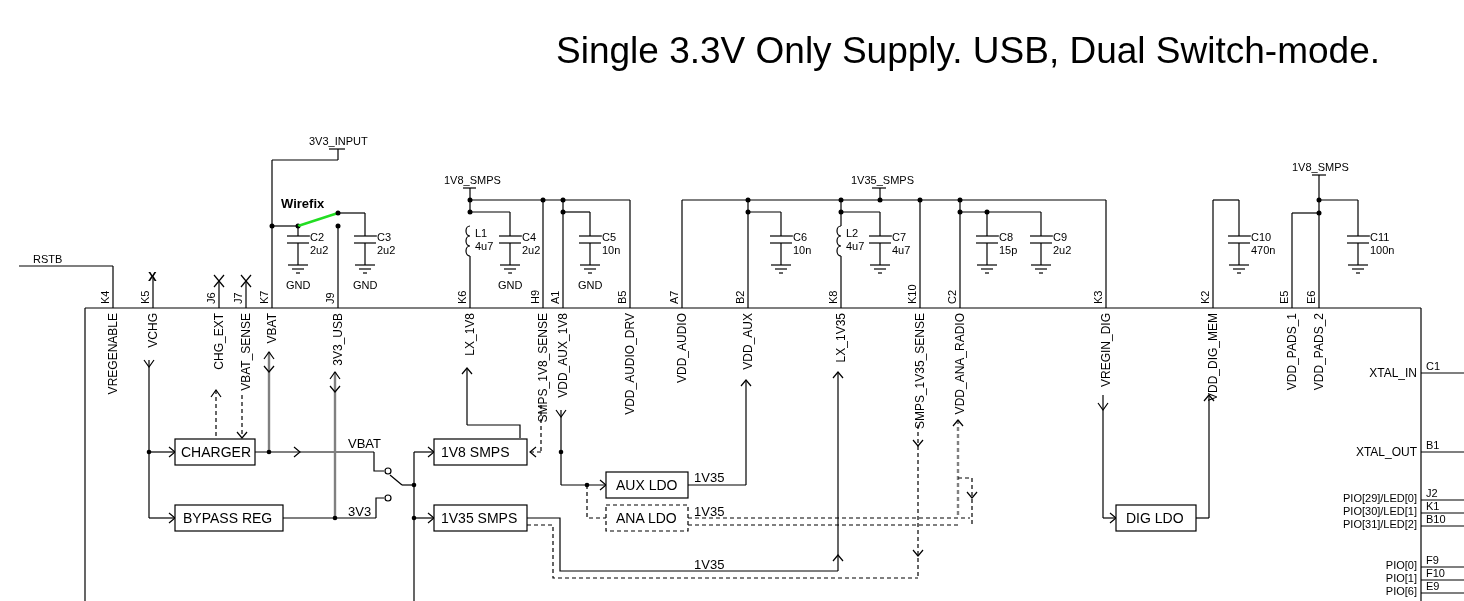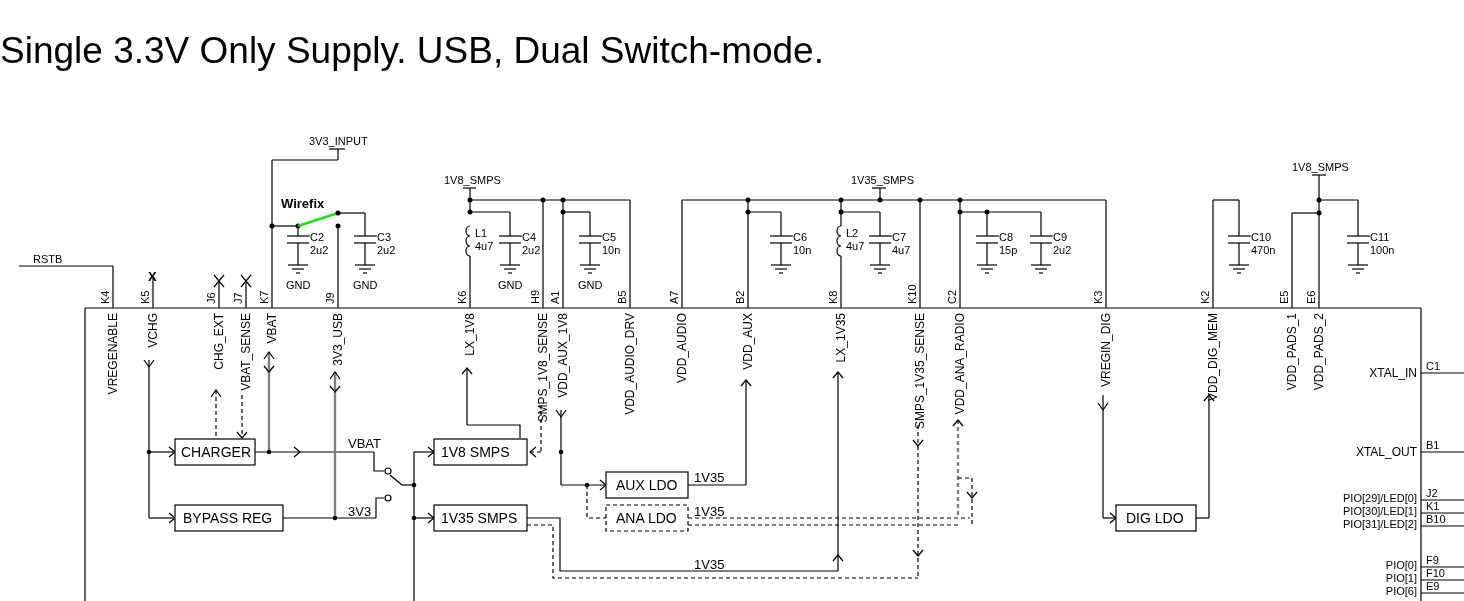--- a/index.html
+++ b/index.html
@@ -1,17 +1,17 @@
 <!DOCTYPE html>
 <html><head>
 <meta charset="utf-8">
 <style>
   html, body { margin: 0; padding: 0; background: #ffffff; }
   body { width: 1464px; height: 601px; overflow: hidden; position: relative; font-family: "Liberation Sans", sans-serif; }
-  #title { position: absolute; left: 0; width: 1380px; top: 30px; text-align: left; font-size: 37px; color: #000; font-family: "Liberation Sans", sans-serif; }
+  #title { position: absolute; left: 0; width: 1380px; top: 30px; text-align: right; font-size: 37px; color: #000; font-family: "Liberation Sans", sans-serif; }
   svg { position: absolute; left: 0; top: 0; }
   svg text { font-family: "Liberation Sans", sans-serif; fill: #000; }
   .w { stroke: #000; stroke-width: 1.2; fill: none; }
   .g { stroke: #808080; stroke-width: 2.4; fill: none; }
   .d { stroke: #000; stroke-width: 1.2; fill: none; stroke-dasharray: 4 3; }
   .dg { stroke: #808080; stroke-width: 2.4; fill: none; stroke-dasharray: 4 3; }
   .fix { stroke: #22dd22; stroke-width: 2.4; }
   .box { stroke: #000; stroke-width: 1.2; fill: #fff; }
   .dbox { stroke: #000; stroke-width: 1.2; fill: #fff; stroke-dasharray: 4 3; }
   .dot { fill: #000; }

